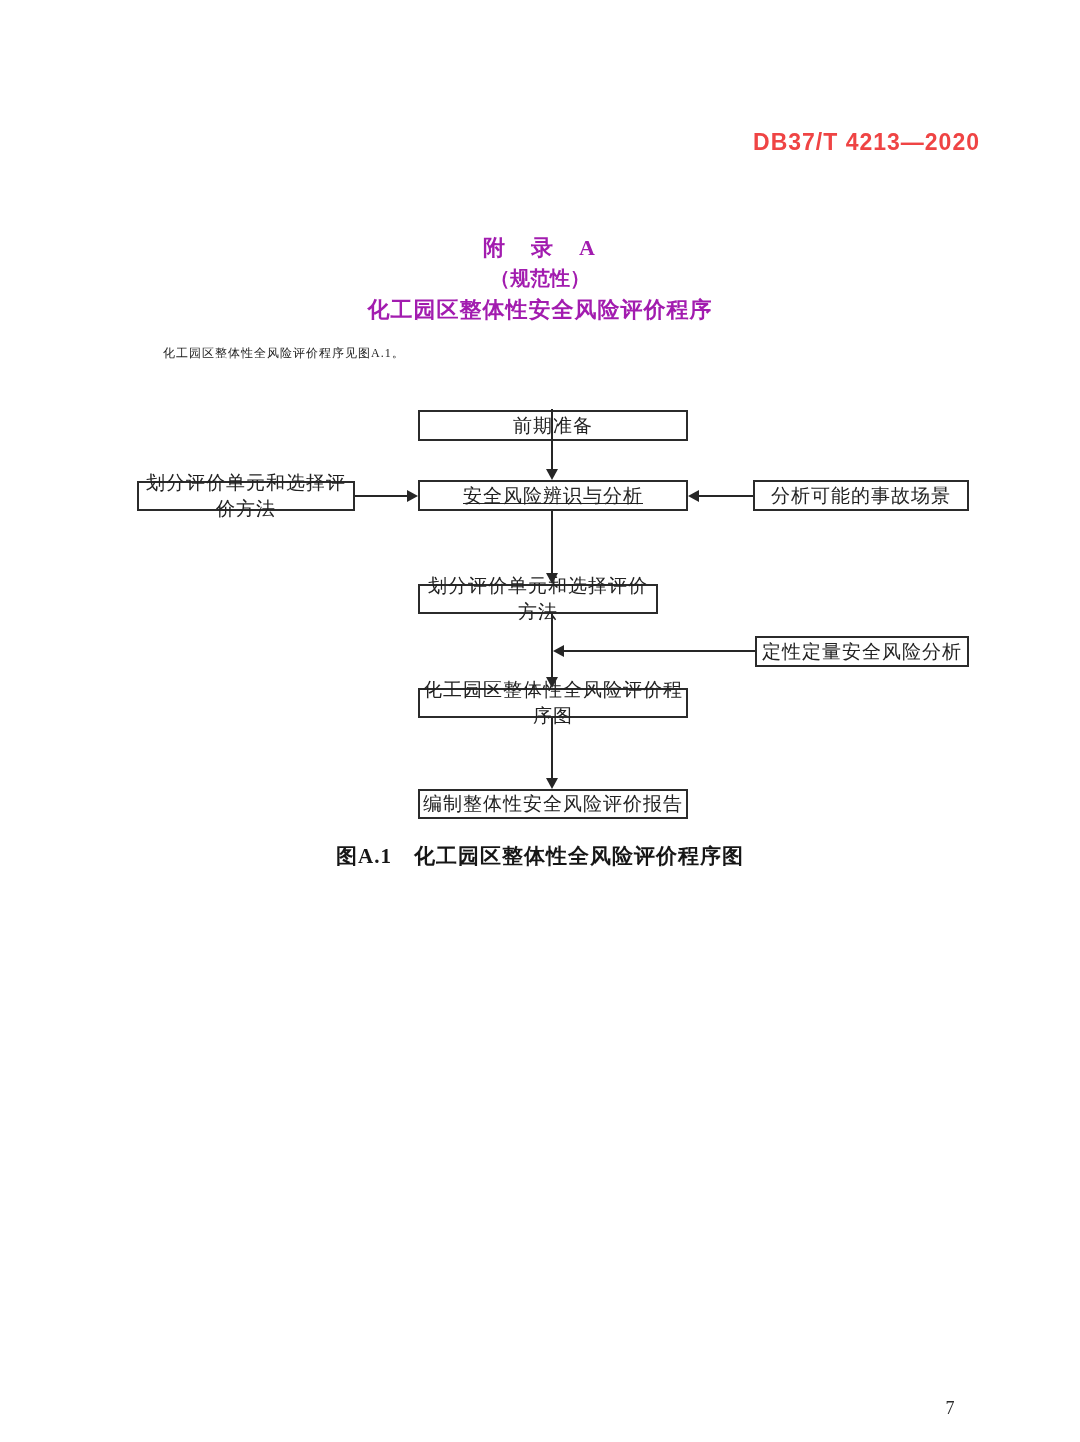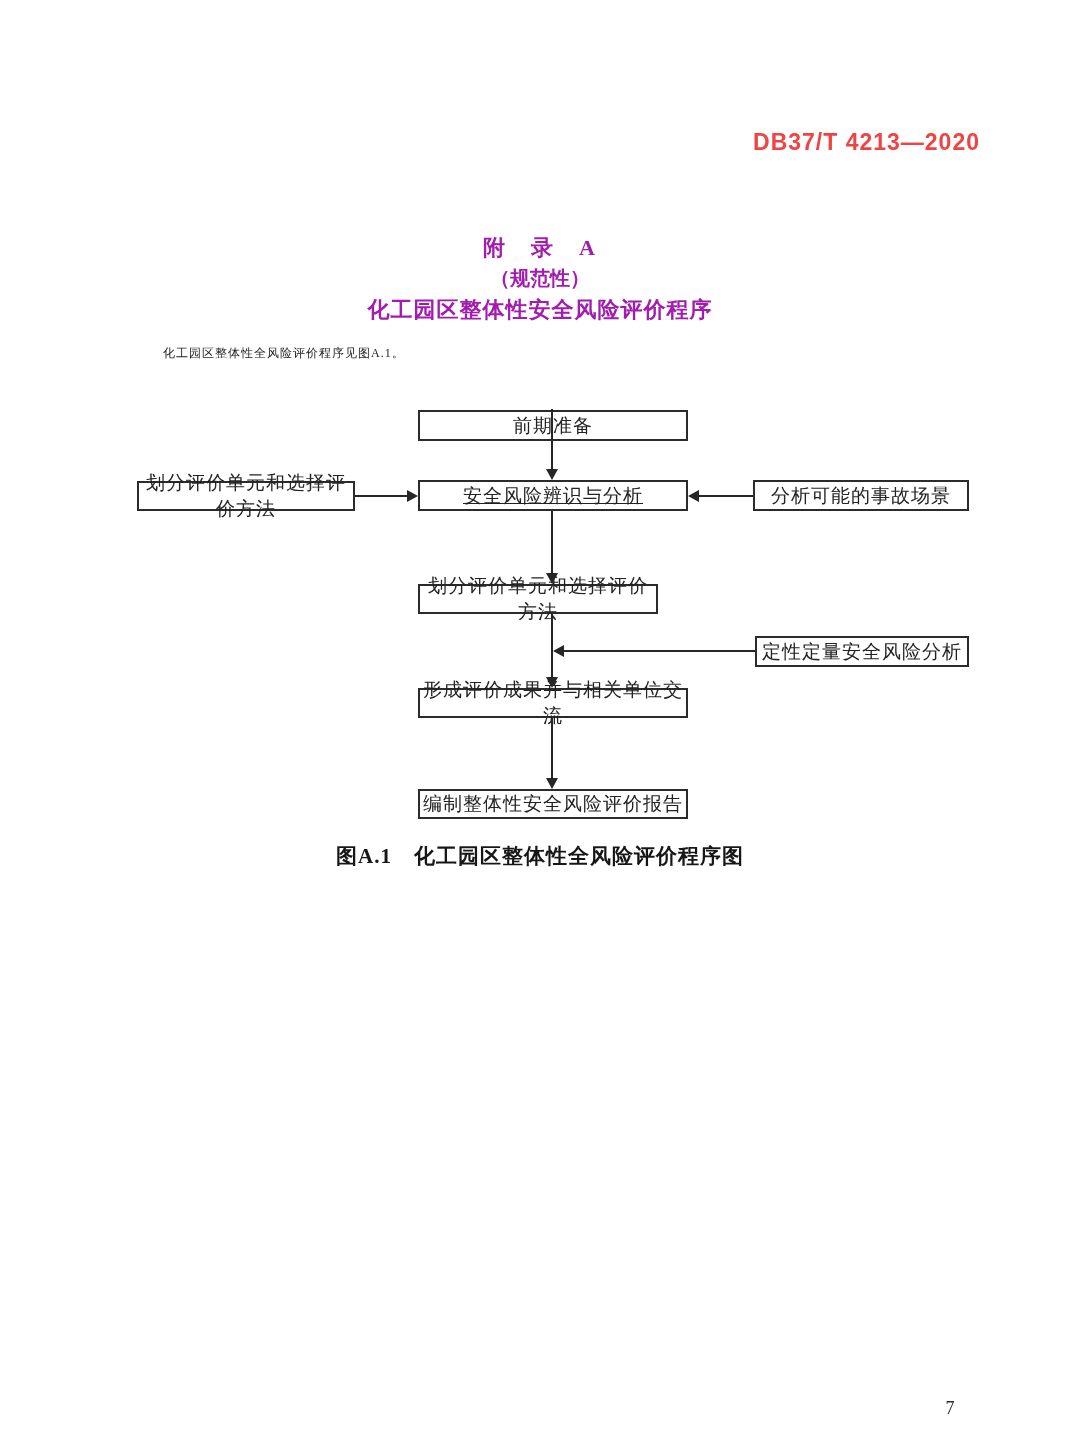--- a/index.html
+++ b/index.html
@@ -116,21 +116,21 @@
 
     <div class="fbox" style="left:418px; top:480px; width:270px; height:31px;text-decoration:underline;">
       <span>安全风险辨识与分析</span>
     </div>
 
     <div class="fbox" style="left:418px; top:584px; width:240px; height:30px;">
       <span>划分评价单元和选择评价方法</span>
     </div>
 
     <div class="fbox" style="left:418px; top:688px; width:270px; height:30px;">
-      <span>形成评价成果并与相关单位交流</span>
+      <span>化工园区整体性全风险评价程序图</span>
     </div>
 
     <div class="fbox" style="left:418px; top:789px; width:270px; height:30px;">
       <span>编制整体性安全风险评价报告</span>
     </div>
 
     <div class="fbox" style="left:137px; top:481px; width:218px; height:30px;">
       <span>划分评价单元和选择评价方法</span>
     </div>
 

